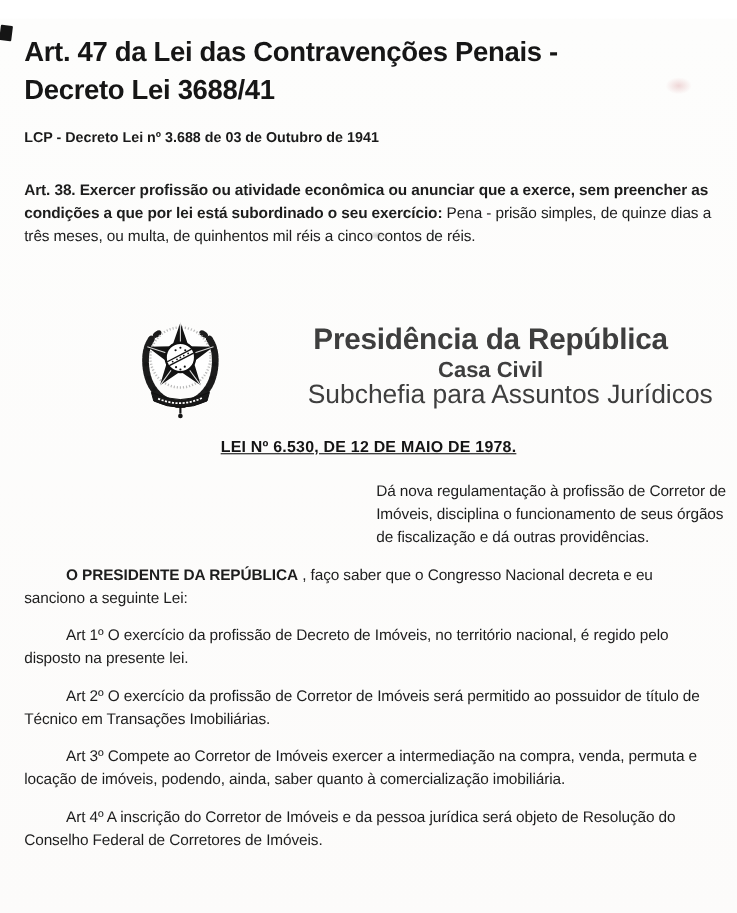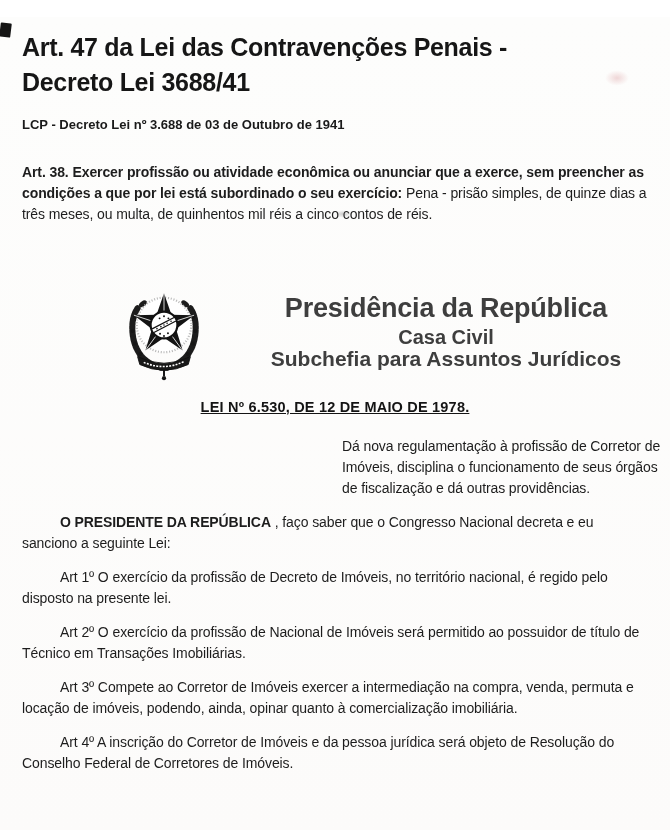--- a/index.html
+++ b/index.html
@@ -98,23 +98,24 @@
     letter-spacing: -0.2px;
     line-height: 30px;
   }
   .gov-line2 {
     font-size: 20px;
     font-weight: bold;
     line-height: 22px;
     margin-top: 3px;
   }
   .gov-line3 {
-    font-size: 21px;
-    font-weight: bold;
+    font-size: 24px;
+    font-weight: normal;
     line-height: 22px;
+    text-align: right;
   }
   .lei-title {
     margin-top: 16px;
     text-align: center;
     font-size: 14.5px;
     font-weight: bold;
     text-decoration: underline;
     letter-spacing: 0.2px;
     color: #141414;
   }
@@ -218,17 +219,17 @@
     </div>
   </div>
 
   <p class="lei-title">LEI Nº 6.530, DE 12 DE MAIO DE 1978.</p>
 
   <p class="ementa">Dá nova regulamentação à profissão de Corretor de Imóveis, disciplina o funcionamento de seus órgãos de fiscalização e dá outras providências.</p>
 
   <p class="preamble"><span class="bold">O PRESIDENTE DA REPÚBLICA</span><span> , faço saber que o Congresso Nacional decreta e eu sanciono a seguinte Lei:</span></p>
 
   <p class="article">Art 1º O exercício da profissão de Decreto de Imóveis, no território nacional, é regido pelo disposto na presente lei.</p>
-  <p class="article">Art 2º O exercício da profissão de Nacional de Imóveis será permitido ao possuidor de título de Técnico em Transações Imobiliárias.</p>
-  <p class="article">Art 3º Compete ao Corretor de Imóveis exercer a intermediação na compra, venda, permuta e locação de imóveis, podendo, ainda, opinar quanto à comercialização imobiliária.</p>
+  <p class="article">Art 2º O exercício da profissão de Corretor de Imóveis será permitido ao possuidor de título de Técnico em Transações Imobiliárias.</p>
+  <p class="article">Art 3º Compete ao Corretor de Imóveis exercer a intermediação na compra, venda, permuta e locação de imóveis, podendo, ainda, saber quanto à comercialização imobiliária.</p>
   <p class="article">Art 4º A inscrição do Corretor de Imóveis e da pessoa jurídica será objeto de Resolução do Conselho Federal de Corretores de Imóveis.</p>
 
 </div>
 
 </body></html>

